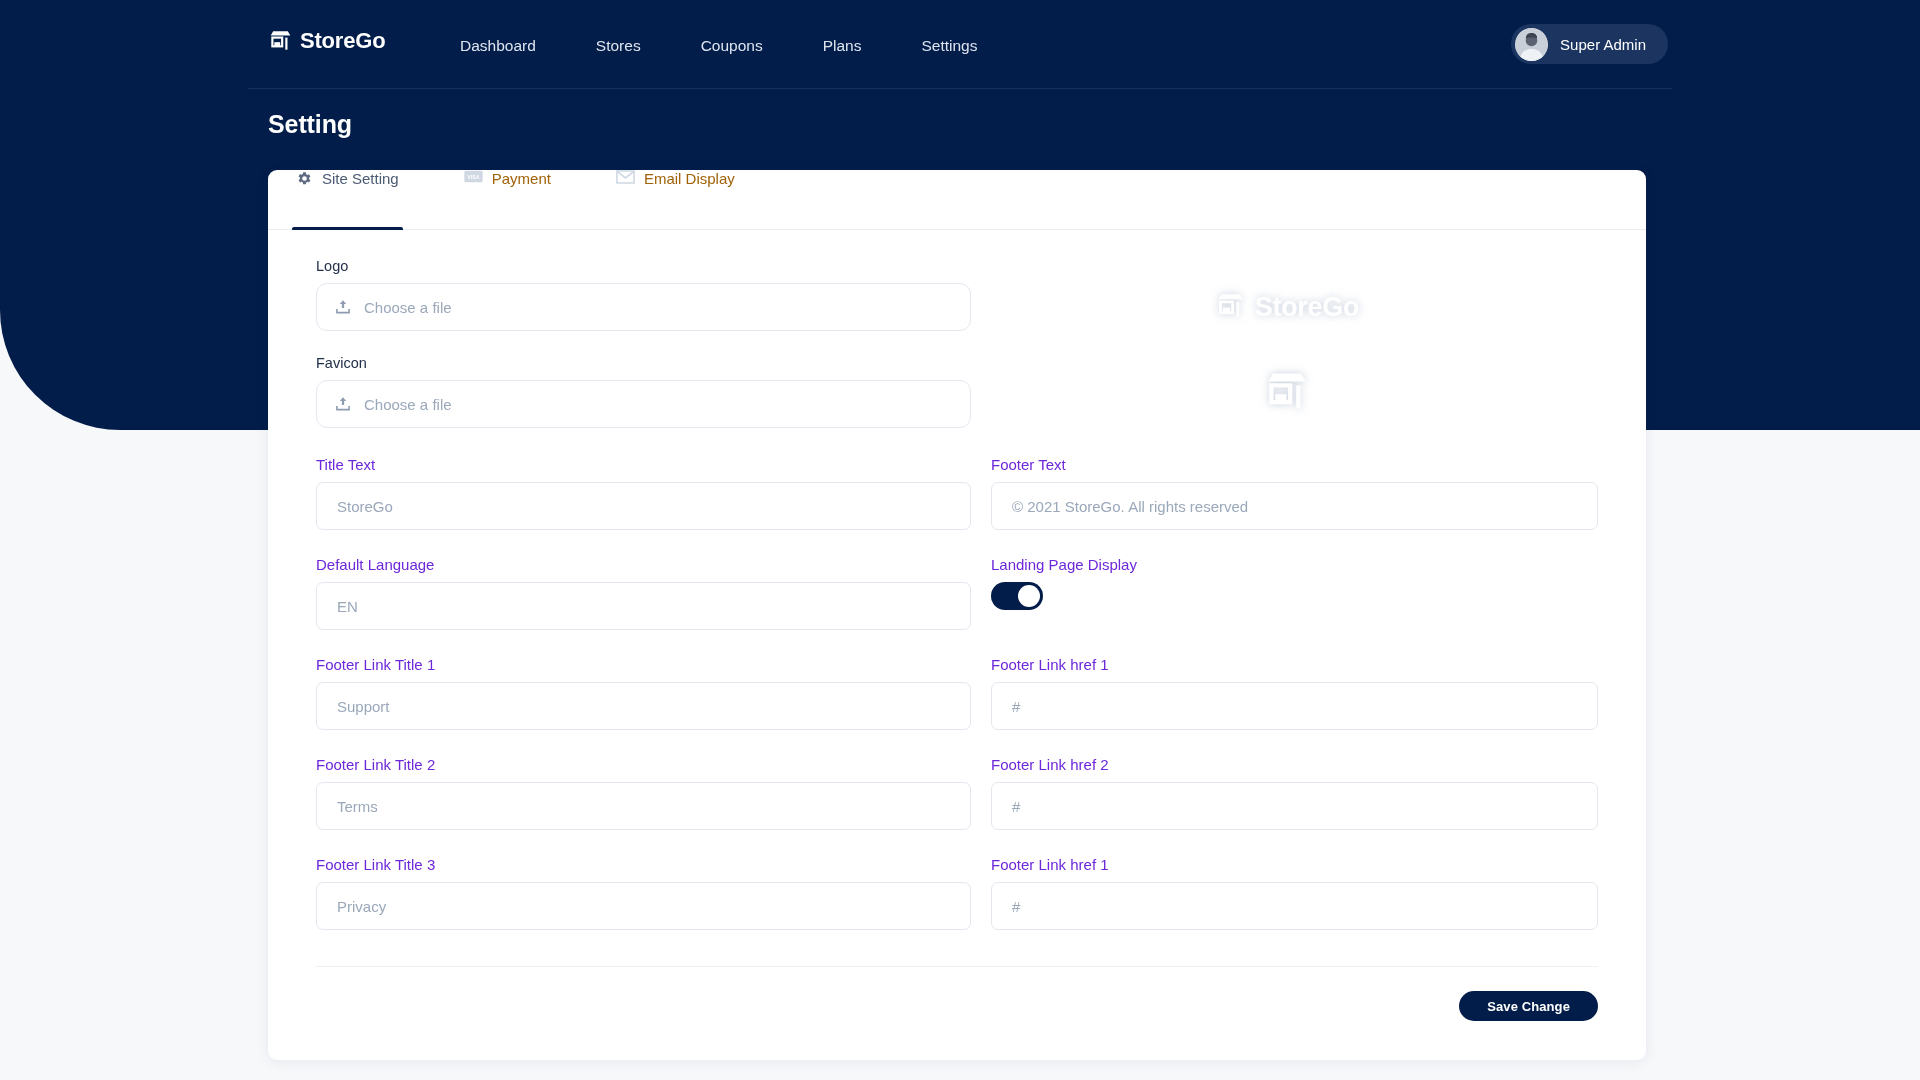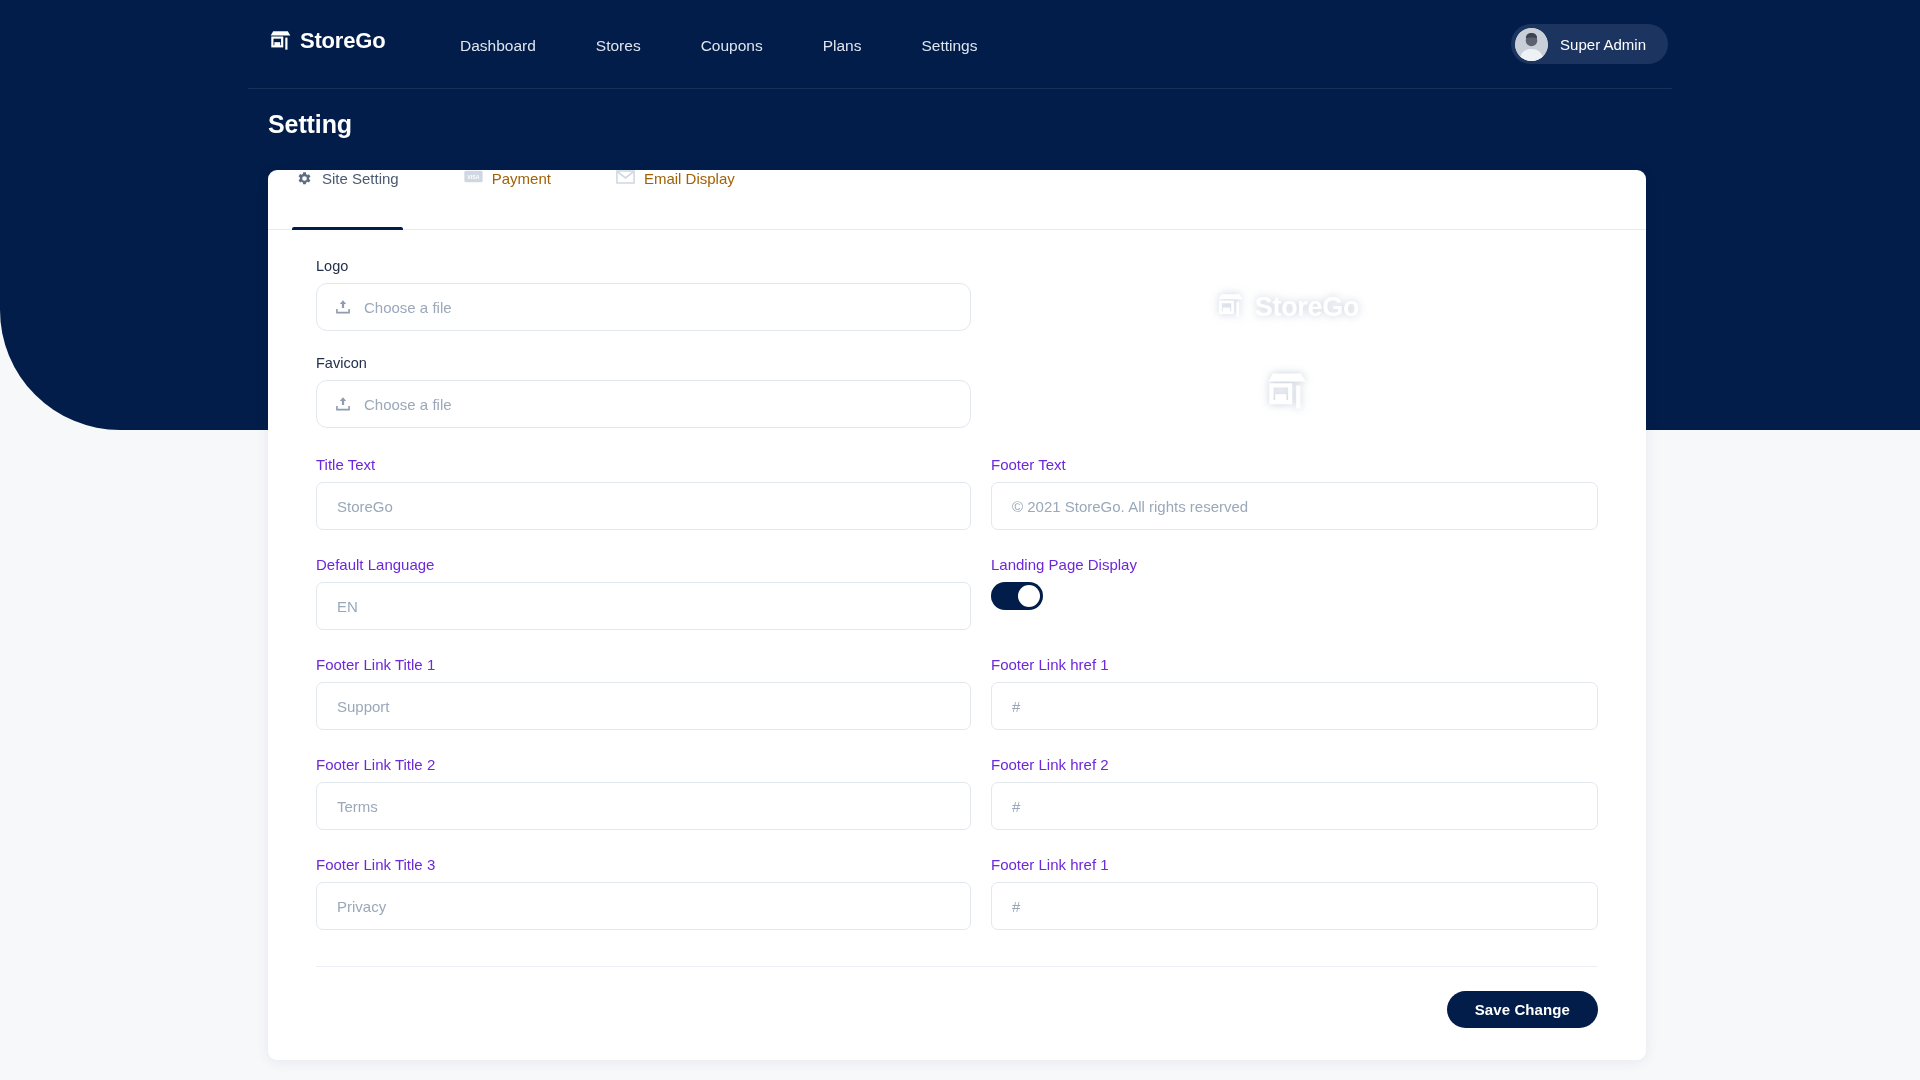--- a/index.html
+++ b/index.html
@@ -306,23 +306,23 @@
     padding-top: 24px;
     display: flex;
     justify-content: flex-end;
   }
 
   .save-btn {
     background: #021d49;
     color: #ffffff;
     border: none;
     border-radius: 22px;
-    height: 37px;
+    height: 30px;
     padding: 0 28px;
-    font-size: 15px;
+    font-size: 13px;
     font-weight: bold;
     font-family: "Liberation Sans", sans-serif;
     cursor: pointer;
     letter-spacing: 0.1px;
   }
 </style>
 </head>
 <body>
 
 <div class="navy-backdrop"></div>

